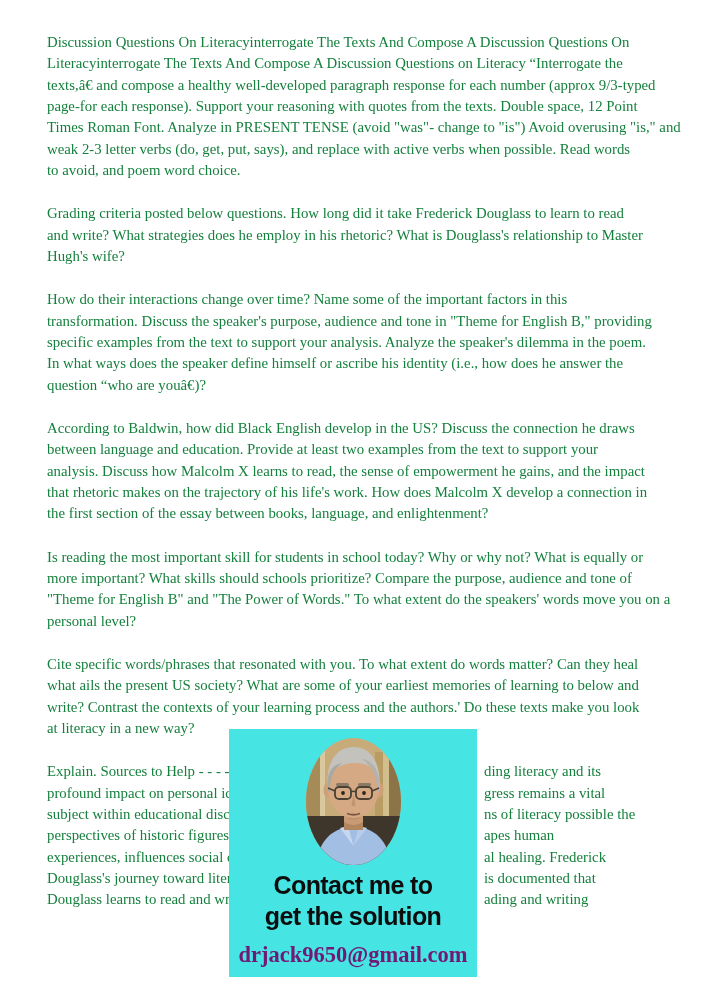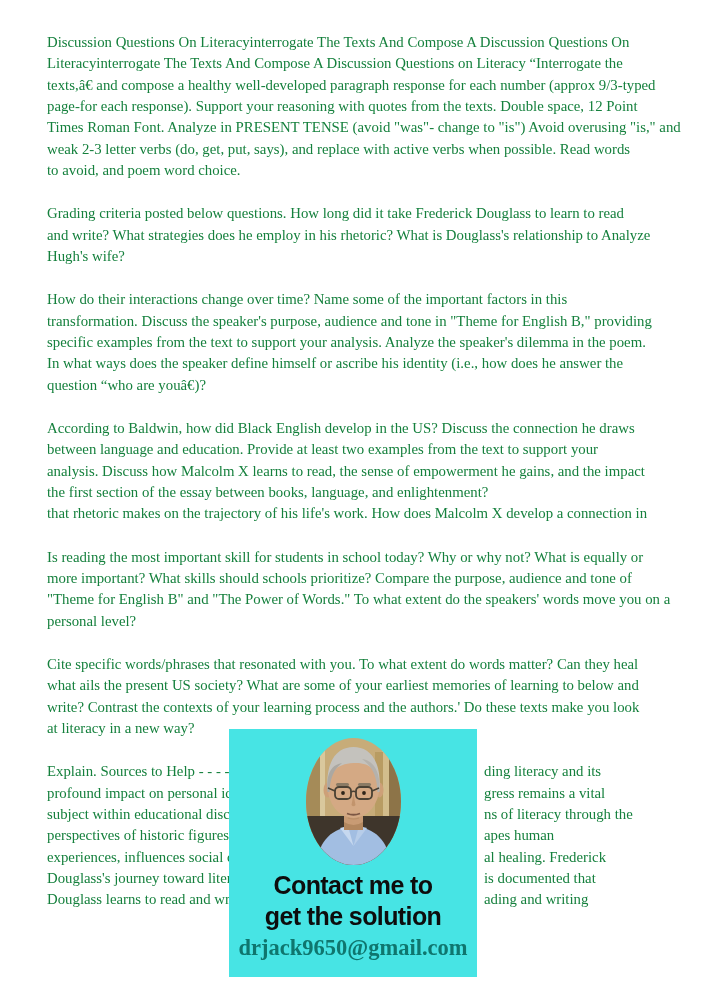--- a/index.html
+++ b/index.html
@@ -55,74 +55,74 @@
     letter-spacing: -0.6px;
     color: #0d0d0d;
     margin-top: 0;
   }
   .ad-line.first { margin-top: 5px; }
   .ad-email {
     font-family: "Liberation Serif", serif;
     font-weight: bold;
     font-size: 22.5px;
     line-height: 30px;
-    color: #0f766e;
-    margin-top: 1px;
+    color: #701a75;
+    margin-top: 8px;
   }
 </style>
 </head>
 <body>
 
 <div class="page" style="background: rgb(255, 255, 255);">
 
   <div class="doc" id="doc">
       <div class="para">
         <div class="line">Discussion Questions On Literacyinterrogate The Texts And Compose A Discussion Questions On</div>
         <div class="line">Literacyinterrogate The Texts And Compose A Discussion Questions on Literacy “Interrogate the</div>
         <div class="line">texts,â€ and compose a healthy well-developed paragraph response for each number (approx 9/3-typed</div>
         <div class="line">page-for each response). Support your reasoning with quotes from the texts. Double space, 12 Point</div>
         <div class="line">Times Roman Font. Analyze in PRESENT TENSE (avoid "was"- change to "is") Avoid overusing "is," and</div>
         <div class="line">weak 2-3 letter verbs (do, get, put, says), and replace with active verbs when possible. Read words</div>
         <div class="line">to avoid, and poem word choice.</div>
       </div>
       <div class="para">
         <div class="line">Grading criteria posted below questions. How long did it take Frederick Douglass to learn to read</div>
-        <div class="line">and write? What strategies does he employ in his rhetoric? What is Douglass's relationship to Analyze</div>
+        <div class="line">and write? What strategies does he employ in his rhetoric? What is Douglass's relationship to Master</div>
         <div class="line">Hugh's wife?</div>
       </div>
       <div class="para">
         <div class="line">How do their interactions change over time? Name some of the important factors in this</div>
         <div class="line">transformation. Discuss the speaker's purpose, audience and tone in "Theme for English B," providing</div>
         <div class="line">specific examples from the text to support your analysis. Analyze the speaker's dilemma in the poem.</div>
         <div class="line">In what ways does the speaker define himself or ascribe his identity (i.e., how does he answer the</div>
         <div class="line">question “who are youâ€)?</div>
       </div>
       <div class="para">
         <div class="line">According to Baldwin, how did Black English develop in the US? Discuss the connection he draws</div>
         <div class="line">between language and education. Provide at least two examples from the text to support your</div>
         <div class="line">analysis. Discuss how Malcolm X learns to read, the sense of empowerment he gains, and the impact</div>
+        <div class="line">that rhetoric makes on the trajectory of his life's work. How does Malcolm X develop a connection in</div>
         <div class="line">the first section of the essay between books, language, and enlightenment?</div>
-        <div class="line">that rhetoric makes on the trajectory of his life's work. How does Malcolm X develop a connection in</div>
       </div>
       <div class="para">
         <div class="line">Is reading the most important skill for students in school today? Why or why not? What is equally or</div>
         <div class="line">more important? What skills should schools prioritize? Compare the purpose, audience and tone of</div>
         <div class="line">"Theme for English B" and "The Power of Words." To what extent do the speakers' words move you on a</div>
         <div class="line">personal level?</div>
       </div>
       <div class="para">
         <div class="line">Cite specific words/phrases that resonated with you. To what extent do words matter? Can they heal</div>
         <div class="line">what ails the present US society? What are some of your earliest memories of learning to below and</div>
         <div class="line">write? Contrast the contexts of your learning process and the authors.' Do these texts make you look</div>
         <div class="line">at literacy in a new way?</div>
       </div>
       <div class="para">
         <div class="line"><span class="frag-left">Explain. Sources to Help - - - - -</span><span class="frag-right">ding literacy and its</span></div>
         <div class="line"><span class="frag-left">profound impact on personal ide</span><span class="frag-right">gress remains a vital</span></div>
-        <div class="line"><span class="frag-left">subject within educational disco</span><span class="frag-right">ns of literacy through the</span></div>
+        <div class="line"><span class="frag-left">subject within educational disco</span><span class="frag-right">ns of literacy possible the</span></div>
         <div class="line"><span class="frag-left">perspectives of historic figures a</span><span class="frag-right">apes human</span></div>
         <div class="line"><span class="frag-left">experiences, influences social dy</span><span class="frag-right">al healing. Frederick</span></div>
         <div class="line"><span class="frag-left">Douglass's journey toward litera</span><span class="frag-right">is documented that</span></div>
         <div class="line"><span class="frag-left">Douglass learns to read and writ</span><span class="frag-right">ading and writing</span></div>
       </div>
     </div>
 
   <div class="overlay" style="background: rgb(71, 228, 228);">
     <div class="photo-wrap">
       <svg width="95" height="127" viewBox="0 0 95 127">

